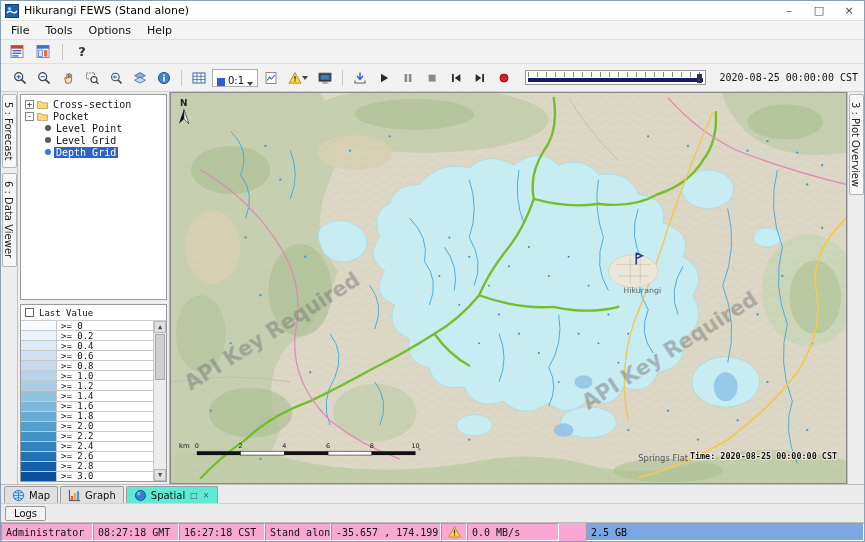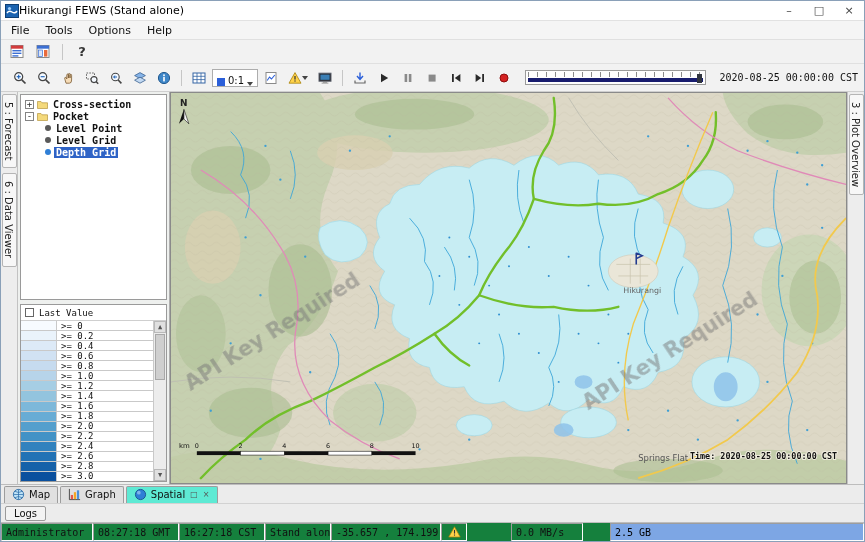--- a/index.html
+++ b/index.html
@@ -1,21 +1,21 @@
 <!DOCTYPE html>
 <html><head>
 <meta charset="utf-8">
 <style>
   * { box-sizing: border-box; margin: 0; padding: 0; }
   html,body { width:865px; height:542px; overflow:hidden; }
   body { font-family:"DejaVu Sans", sans-serif; font-size:11px; background:#f0f0f0; color:#111; }
   .window { width:865px; height:542px; display:flex; flex-direction:column; border:1px solid #8aa0b8; background:#f0f0f0; }
 
   
-  .titlebar { height:20px; background:#ffffff; display:flex; align-items:center; padding-left:4px; border-bottom:1px solid #e2e2e2; }
+  .titlebar { height:20px; background:#ffffff; display:flex; align-items:center; padding-left:4px; gap:5px; border-bottom:1px solid #e2e2e2; }
   .title-text { font-size:11px; color:#000; }
   .win-controls { margin-left:auto; display:flex; height:100%; }
   .win-btn { width:30px; height:100%; display:flex; align-items:center; justify-content:center; font-size:11px; color:#444; }
 
   
   .menubar { height:19px; background:#f5f5f5; border-bottom:1px solid #e0e0e0; display:flex; align-items:center; padding-left:2px; }
   .menu-item { padding:2px 8px; font-size:11px; }
 
   
   .toolbar1 { height:24px; background:#f2f2f2; border-bottom:1px solid #e0e0e0; display:flex; align-items:center; padding-left:5px; gap:4px; }
@@ -39,21 +39,21 @@
   .vtab { writing-mode:vertical-lr; font-size:10px; color:#222; background:#f7f7f7; border:1px solid #b5b5b5; border-radius:2px; padding:7px 0; width:15px; text-align:center; }
 
   
   .left-panel { width:152px; flex:none; background:#eef0ee; border-right:1px solid #b0b0b0; display:flex; flex-direction:column; padding:2px; min-height:0; }
   .tree-box { height:206px; flex:none; background:#fff; border:1px solid #9a9a9a; font-family:"DejaVu Sans Mono", monospace; font-size:10px; padding:3px 0; overflow:hidden; }
   .tree-row { display:flex; align-items:center; height:12px; padding-left:4px; gap:3px; white-space:nowrap; }
   .tree-row.child { padding-left:24px; }
   .expander { width:9px; height:9px; flex:none; border:1px solid #848484; background:#fff; font-size:9px; line-height:7px; text-align:center; color:#333; }
   .bullet { width:6px; height:6px; flex:none; border-radius:50%; background:#5a5a5a; }
   .bullet.blue { background:#2f7fd6; }
-  .tree-label { padding:0 2px;font-weight:bold; }
+  .tree-label { padding:0 2px; }
   .tree-label.selected { color:#fff; }
 
   .legend-box { flex:1; margin-top:4px; background:#fff; border:1px solid #9a9a9a; display:flex; flex-direction:column; font-family:"DejaVu Sans Mono", monospace; min-height:0; }
   .legend-header { height:15px; flex:none; display:flex; align-items:center; gap:5px; padding:0 4px; font-size:9px; }
   .checkbox { width:9px; height:9px; border:1px solid #666; background:#fff; flex:none; }
   .legend-body { flex:1; display:flex; min-height:0; border-top:1px solid #cfcfcf; }
   .legend-table { flex:1; display:flex; flex-direction:column; }
   .legend-row { flex:1; display:flex; border-bottom:1px solid #c9c9c9; min-height:0; }
   .legend-row:last-child { border-bottom:none; }
   .swatch { width:36px; flex:none; border-right:1px solid #c9c9c9; }
@@ -61,37 +61,37 @@
   .scrollbar { width:13px; flex:none; border-left:1px solid #c9c9c9; background:#ececec; display:flex; flex-direction:column; }
   .scroll-btn { height:12px; flex:none; background:#e0e0e0; border:1px solid #b9b9b9; font-size:7px; line-height:10px; text-align:center; color:#555; }
   .scroll-thumb { height:46px; margin:1px; background:#cfcfcf; border:1px solid #a8a8a8; }
   .scroll-fill { flex:1; }
 
   
   .map-wrap { flex:1; position:relative; border:1px solid #8a8a8a; min-width:0; background:#dcd8c8; }
   .map-wrap svg { display:block; width:100%; height:100%; }
 
   
-  .bottom-tabs { height:19px; flex:none; background:#ececec; border-top:1px solid #bdbdbd; display:flex; align-items:center; padding-left:3px; gap:2px; }
+  .bottom-tabs { height:19px; flex:none; background:#ececec; border-top:1px solid #bdbdbd; display:flex; align-items:flex-end; padding-left:3px; gap:2px; }
   .btab { display:flex; align-items:center; gap:4px; font-size:10px; padding:0 7px; height:17px; background:#e0e0e0; border:1px solid #9d9d9d; border-bottom:none; border-radius:2px 2px 0 0; }
   .btab.active { background:#5eead4; }
   .btab .mini { font-size:8px; color:#555; padding-left:1px; }
   .logs-row { height:19px; flex:none; background:#ececec; display:flex; align-items:center; padding-left:4px; border-top:1px solid #d2d2d2; }
   .logs-btn { font-size:10px; padding:1px 8px; background:#f3f3f3; border:1px solid #9a9a9a; border-radius:2px; }
 
-  .statusbar { height:19px; flex:none; background:#15803d; border-top:1px solid #bdbdbd; display:flex; font-family:"DejaVu Sans Mono", monospace; font-size:10px; }
+  .statusbar { height:19px; flex:none; background:#f9a8d4; border-top:1px solid #bdbdbd; display:flex; font-family:"DejaVu Sans Mono", monospace; font-size:10px; }
   .scell { border:1px solid; border-color:#9d9d9d #fdfdfd #fdfdfd #9d9d9d; display:flex; align-items:center; padding:0 4px; white-space:nowrap; overflow:hidden; flex:none; }
   .scell.user { width:92px; }
   .scell.systime { width:272px; }
   .scell.gmt { width:86px; }
   .scell.local { width:86px; }
   .scell.mode { width:66px; }
   .scell.coords { width:110px; }
   .scell.warn { width:26px; justify-content:center; }
-  .scell.net { width:72px;margin-left:44px; }
+  .scell.net { width:92px; }
   .scell.mem { flex:1; color:#000; }
 
   svg.ic { flex:none; }
 </style>
 </head>
 <body>
 
 <div class="window">
 
   <div class="titlebar">

